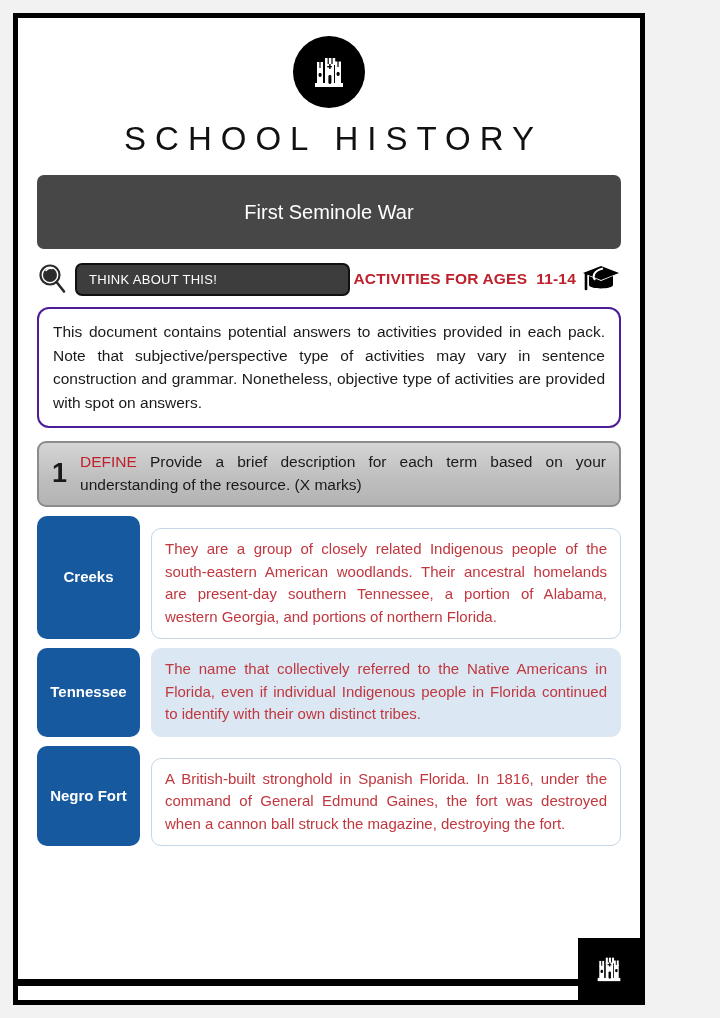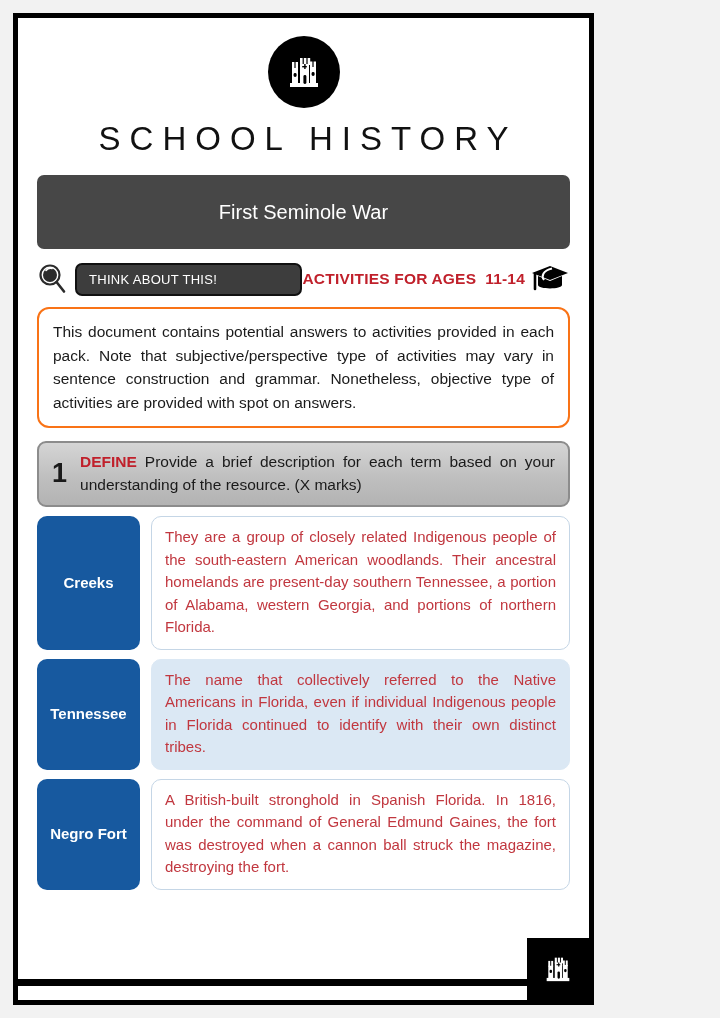--- a/index.html
+++ b/index.html
@@ -11,21 +11,21 @@
     width: 720px;
     height: 1018px;
     font-family: "Liberation Sans", sans-serif;
     overflow: hidden;
   }
 
   .page {
     position: absolute;
     left: 13px;
     top: 13px;
-    width: 581px;
+    width: 632px;
     height: 992px;
     background: #ffffff;
     border: 5px solid #000000;
     box-sizing: border-box;
     overflow: hidden;
   }
 
   
   .brand {
     padding-top: 18px;
@@ -108,21 +108,21 @@
   .gradcap {
     width: 40px;
     height: 34px;
     margin-left: 5px;
     flex: 0 0 auto;
   }
 
   
   .intro-box {
     margin: 10px 19px 0 19px;
-    border: 2px solid #f97316;
+    border: 2px solid #4c1d95;
     border-radius: 12px;
     padding: 11px 14px 12px 14px;
   }
   .intro-text {
     font-size: 15.5px;
     line-height: 1.52;
     color: #1a1a1a;
     text-align: justify;
   }
 
@@ -145,21 +145,21 @@
     flex: 0 0 auto;
   }
   .instruction-text {
     font-size: 15.5px;
     line-height: 1.45;
     color: #1a1a1a;
     text-align: justify;
   }
   .instruction-keyword {
     color: #c0202b;
-    font-weight: bold;
+    font-weight: normal;
   }
 
   
   .rows { margin: 9px 19px 0 19px; }
   .def-row {
     display: flex;
     align-items: stretch;
     margin-bottom: 9px;
   }
   .def-term {
@@ -186,20 +186,21 @@
     font-size: 15px;
     line-height: 1.5;
     color: #c1373f;
     text-align: justify;
     display: flex;
     align-items: center;
   }
   .def-answer.light {
     background: #ffffff;
     border: 1px solid #c5d6e6;
+    margin-top: 12px;
   }
   .def-answer.tinted {
     background: #dbe8f4;
     border: 1px solid #dbe8f4;
   }
 
   
   .footer {
     position: absolute;
     left: 0;

